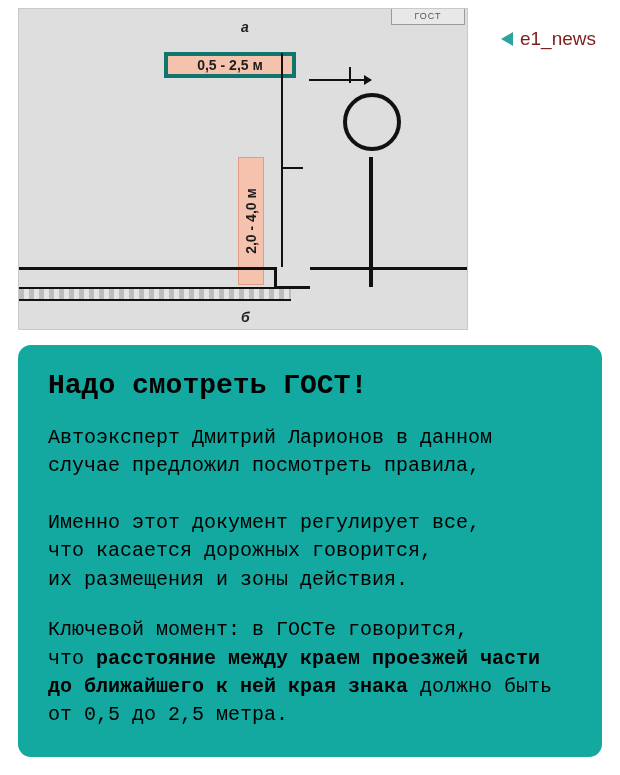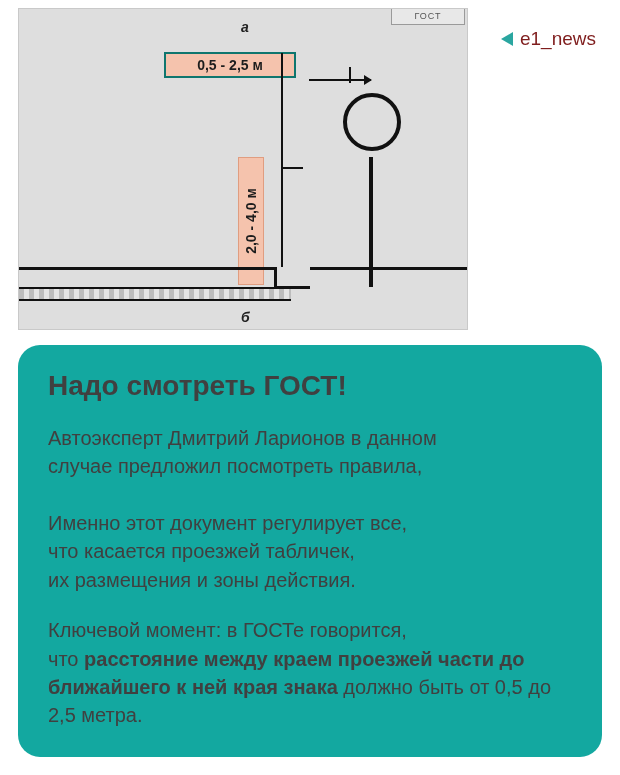--- a/index.html
+++ b/index.html
@@ -59,21 +59,21 @@
     color: #222;
   }
   
   .measure-h {
     position: absolute;
     left: 145px;
     top: 43px;
     width: 132px;
     height: 26px;
     background: #f5c3ad;
-    border: 2px solid #0f766e;
+    border: 4px solid #0f766e;
     box-sizing: border-box;
     display: flex;
     align-items: center;
     justify-content: center;
     font-size: 14px;
     color: #1d1d1d;
     font-weight: 600;
   }
   
   .measure-v {
@@ -233,24 +233,25 @@
   }
 
   
   .panel {
     position: absolute;
     left: 18px;
     top: 345px;
     width: 584px;
     height: 412px;
     background: #13a8a0;
-    border-radius: 22px;
+    border-radius: 13px;
     box-sizing: border-box;
     padding: 26px 30px 20px 30px;
-    color: #404040;
+    color: #000000;
+    font-family: Liberation Mono, monospace;
   }
   .panel-title {
     font-size: 28px;
     font-weight: bold;
     margin: 0 0 22px 0;
     line-height: 1.1;
   }
   .panel-para {
     font-size: 20px;
     line-height: 1.42;
@@ -306,21 +307,21 @@
   </div>
 
   <div class="panel">
     <h1 class="panel-title">Надо смотреть ГОСТ!</h1>
 
     <p class="panel-para">
       <span>Автоэксперт Дмитрий Ларионов в данном</span><br>
       <span>случае предложил посмотреть правила,</span><br>
       <br>
       <span>Именно этот документ регулирует все,</span><br>
-      <span>что касается проезжей табличек,</span><br>
+      <span>что касается дорожных говорится,</span><br>
       <span>их размещения и зоны действия.</span>
     </p>
 
     <p class="panel-para">
       <span>Ключевой момент: в ГОСТе говорится,</span><br>
       <span>что </span><b>расстояние между краем проезжей части до ближайшего к ней края знака</b><span> должно быть от 0,5 до 2,5 метра.</span>
     </p>
   </div>
 
 </div>

